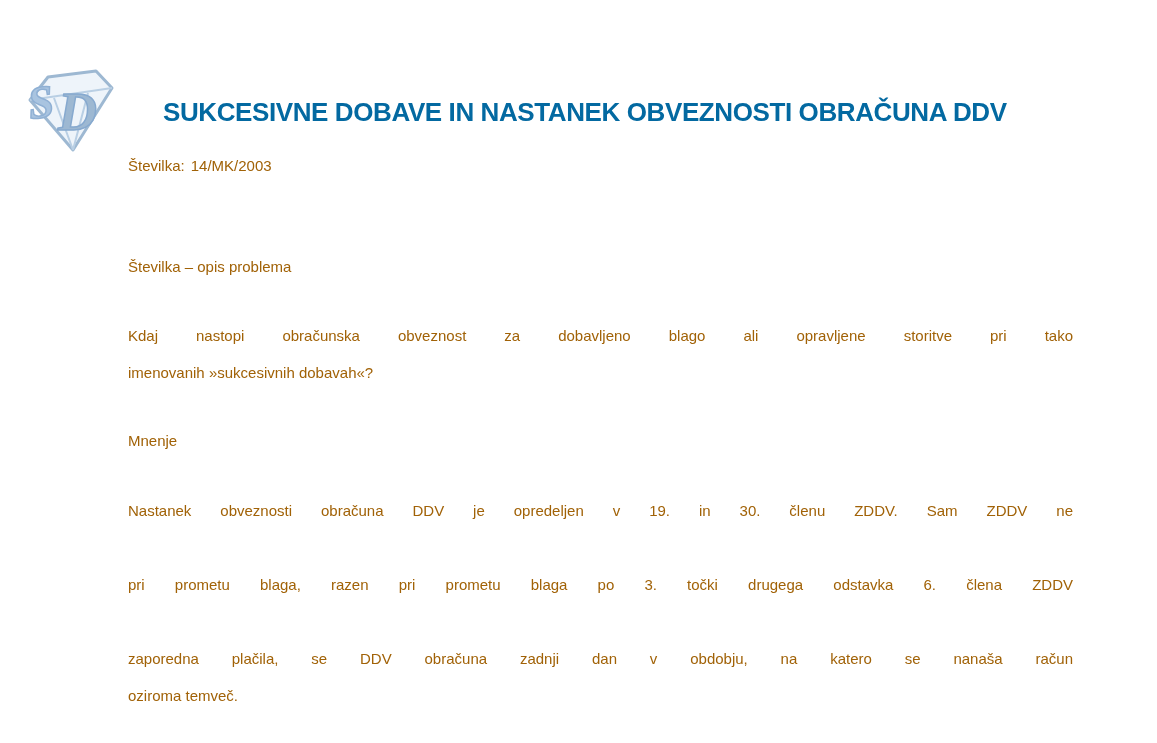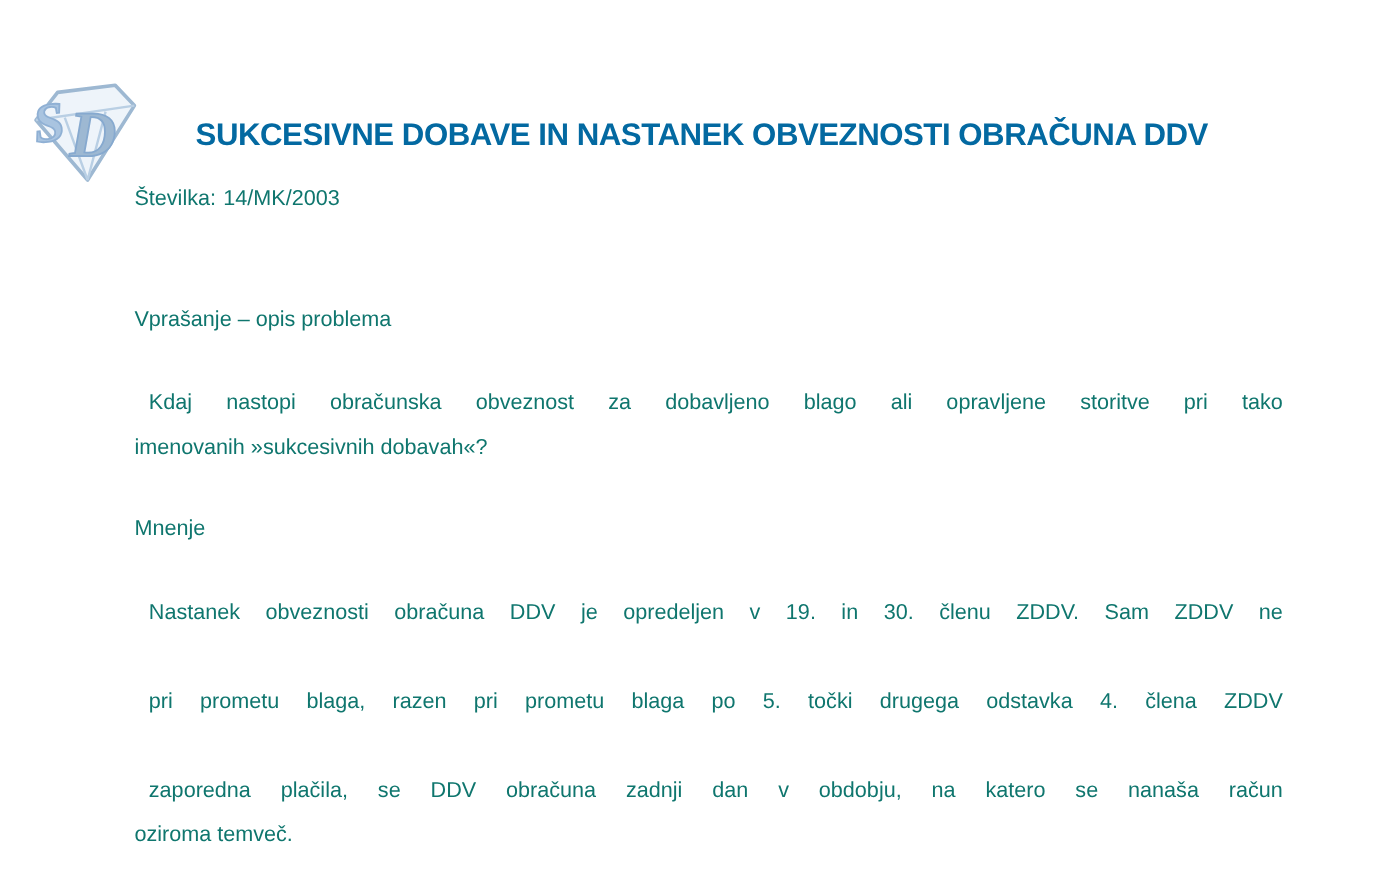--- a/index.html
+++ b/index.html
@@ -29,30 +29,29 @@
     top: 81px;
     margin: 16px;
     font-size: 26px;
     font-weight: bold;
     letter-spacing: -0.4px;
     white-space: nowrap;
     color: #0369a1;
   }
   .line {
     position: absolute;
-    left: 112px;
+    left: 128px;
     width: 945px;
-    font-size: 18px;
+    font-size: 15px;
     line-height: 37px;
-    color: #0f766e;
+    color: #a16207;
   }
   .just {
     text-align: justify;
     text-align-last: justify;
-    margin-left: 12px;
   }
   .meta-label { margin-right: 6px; }
 </style>
 </head>
 <body>
 
 <div class="page">
 
   <div class="logo">
     <svg width="94" height="96" viewBox="0 0 94 96" xmlns="http://www.w3.org/2000/svg">
@@ -66,25 +65,25 @@
     </svg>
   </div>
 
   <h1 class="title">SUKCESIVNE DOBAVE IN NASTANEK OBVEZNOSTI OBRAČUNA DDV</h1>
 
   <div class="line" style="top:147px">
     <span class="meta-label">Številka:</span><span>14/MK/2003</span>
   </div>
 
 
-  <div class="line" style="top:248px">Vprašanje – opis problema</div>
+  <div class="line" style="top:248px">Številka – opis problema</div>
 
   <div class="line just" style="top:317px">Kdaj nastopi obračunska obveznost za dobavljeno blago ali opravljene storitve pri tako</div>
   <div class="line" style="top:354px">imenovanih »sukcesivnih dobavah«?</div>
 
   <div class="line" style="top:422px">Mnenje</div>
 
   <div class="line just" style="top:492px">Nastanek obveznosti obračuna DDV je opredeljen v 19. in 30. členu ZDDV. Sam ZDDV ne</div>
-  <div class="line just" style="top:566px">pri prometu blaga, razen pri prometu blaga po 5. točki drugega odstavka 4. člena ZDDV</div>
+  <div class="line just" style="top:566px">pri prometu blaga, razen pri prometu blaga po 3. točki drugega odstavka 6. člena ZDDV</div>
   <div class="line just" style="top:640px">zaporedna plačila, se DDV obračuna zadnji dan v obdobju, na katero se nanaša račun</div>
   <div class="line" style="top:677px">oziroma temveč.</div>
 
 </div>
 
 </body></html>

